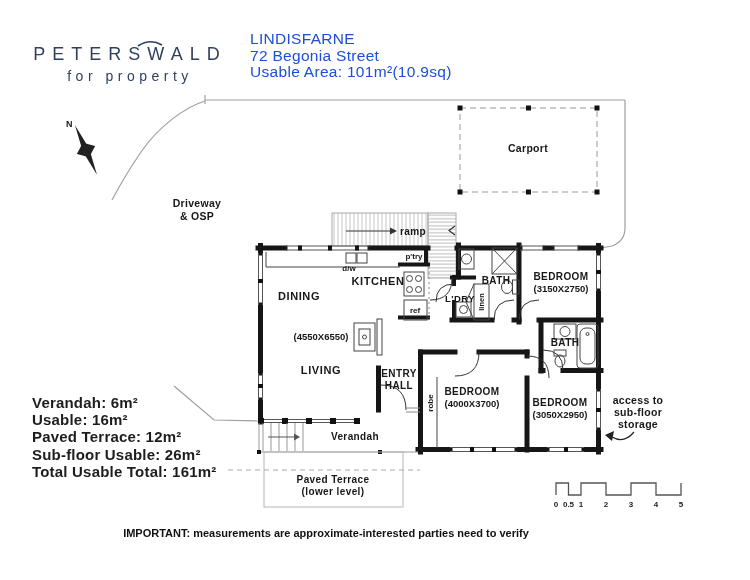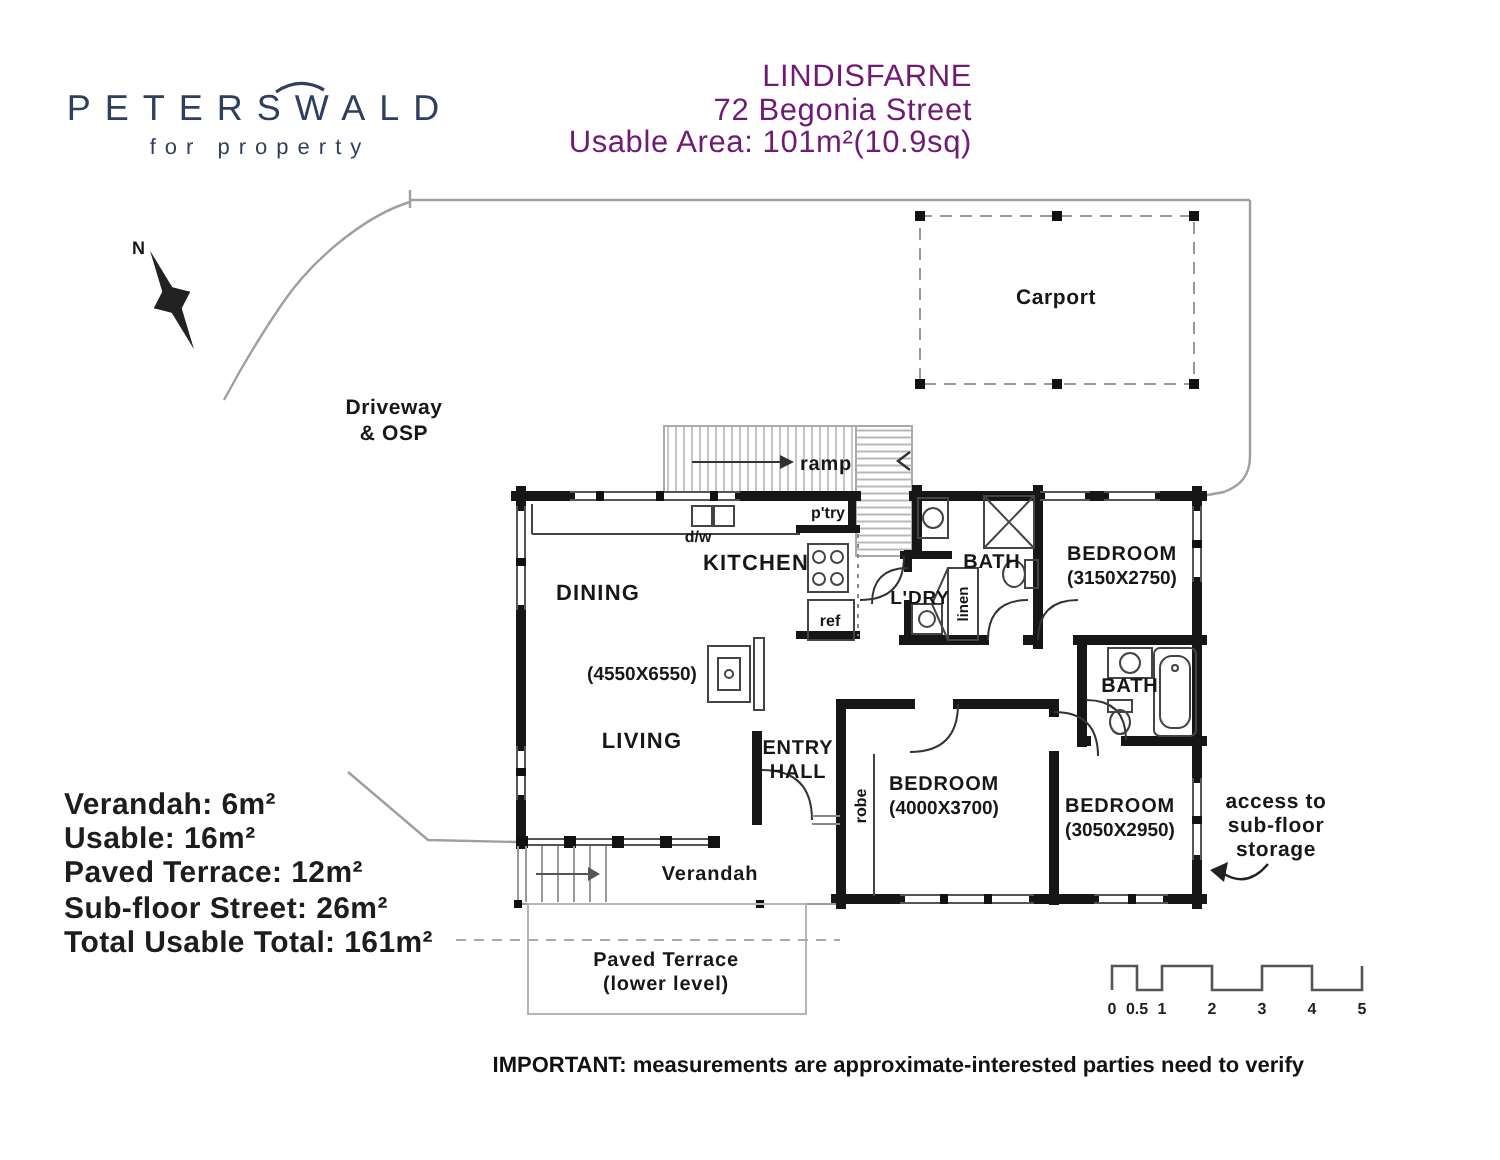--- a/index.html
+++ b/index.html
@@ -2,29 +2,29 @@
 <html><head>
 <meta charset="utf-8">
 <style>
   html,body{margin:0;padding:0;background:#ffffff;}
   #page{position:relative;width:750px;height:580px;background:#ffffff;overflow:hidden;
         font-family:"Liberation Sans",sans-serif;color:#1b1b1b;}
   .abs{position:absolute;}
   
   #logo{left:30px;top:44px;width:200px;text-align:center;color:#2f3f5e;}
   #logo .brand{font-size:18px;letter-spacing:7px;font-weight:500;}
-  #logo .tagline{font-size:11px;letter-spacing:4.5px;margin-top:3px;}
-  
-  #header{left:250px;top:31px;width:236px;text-align:right;color:#701a75;}
+  #logo .tagline{font-size:14px;letter-spacing:4.5px;margin-top:3px;}
+  
+  #header{left:250px;top:31px;width:236px;text-align:left;color:#1d4ed8;}
   #header div{font-size:15.5px;line-height:16.5px;letter-spacing:0.3px;font-weight:500;}
   
   #areas{left:32px;top:394px;width:240px;}
   #areas div{font-size:15px;font-weight:bold;line-height:17.2px;letter-spacing:0.2px;color:#1d1d1d;}
   
-  #disclaimer{left:0;top:527px;width:652px;text-align:right;font-size:11px;font-weight:bold;color:#111;}
+  #disclaimer{left:0;top:527px;width:652px;text-align:center;font-size:11px;font-weight:bold;color:#111;}
   
   text{font-family:"Liberation Sans",sans-serif;fill:#171717;}
   .rl{font-size:10px;font-weight:bold;letter-spacing:0.4px;}
   .rlBig{font-size:11px;font-weight:bold;letter-spacing:0.6px;}
   .dim{font-size:9.5px;font-weight:bold;}
   .sm{font-size:8px;font-weight:bold;}
   .site{font-size:10.5px;font-weight:bold;letter-spacing:0.3px;}
   .scaleNum{font-size:8px;font-weight:bold;fill:#222;}
 </style>
 </head>
@@ -43,21 +43,21 @@
   <div class="abs" id="header">
     <div>LINDISFARNE</div>
     <div>72 Begonia Street</div>
     <div>Usable Area: 101m²(10.9sq)</div>
   </div>
 
   <div class="abs" id="areas">
     <div>Verandah: 6m²</div>
     <div>Usable: 16m²</div>
     <div>Paved Terrace: 12m²</div>
-    <div>Sub-floor Street: 26m²</div>
+    <div>Sub-floor Usable: 26m²</div>
     <div>Total Usable Total: 161m²</div>
   </div>
 
   <div class="abs" id="disclaimer">IMPORTANT: measurements are approximate-interested parties need to verify</div>
 
   <svg class="abs" style="left:0;top:0;" width="750" height="580" viewBox="0 0 750 580">
     <defs>
       <pattern id="hatchV" width="4" height="8" patternUnits="userSpaceOnUse">
         <path d="M2,0 V8" stroke="#c6c6c6" stroke-width="1"></path>
       </pattern>

